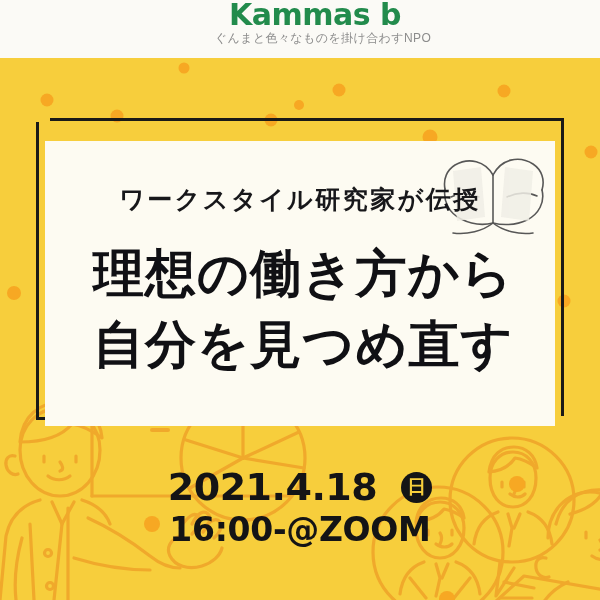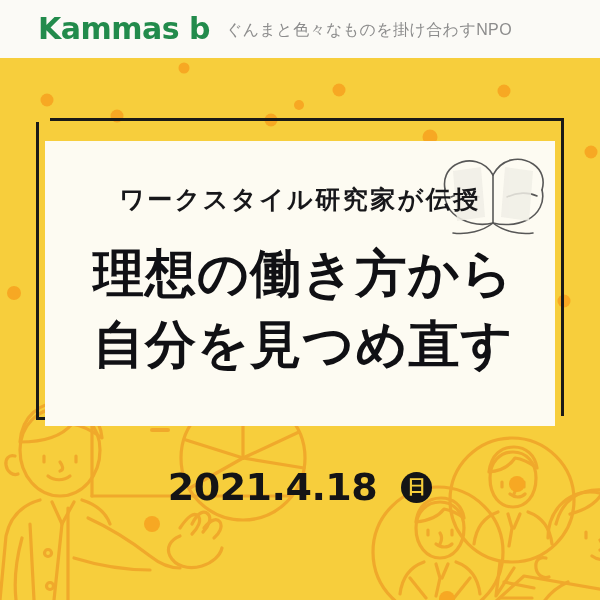--- a/index.html
+++ b/index.html
@@ -23,35 +23,36 @@
   .header {
     position: absolute;
     left: 0;
     top: 0;
     width: 600px;
     height: 58px;
     background: #FBFAF6;
     display: flex;
     align-items: center;
     box-sizing: border-box;
-    padding-left: 38px;
+    padding-left: 30px;
     z-index: 40;
+    flex-direction: column;
   }
   .logo-text {
     font-family: "DejaVu Sans", sans-serif;
     font-size: 30px;
     font-weight: bold;
     letter-spacing: -0.5px;
     color: #228B4C;
     line-height: 1;
     white-space: nowrap;
   }
   .tagline {
     margin-left: 16px;
-    font-size: 16px;
+    font-size: 12px;
     color: #8C8C8C;
     letter-spacing: 0.4px;
     white-space: nowrap;
     line-height: 1;
     padding-top: 2px;
   }
 
   
   .body-bg {
     position: absolute;
@@ -386,15 +387,16 @@
         <div class="headline headline-2">自分を見つめ直す</div>
       </div>
     </div>
   </div>
 
   <div class="datetime">
     <div class="date-row">
       <span class="date-text">2021.4.18</span>
       <span class="day-badge">日</span>
     </div>
+    <div class="time-text">16:00-@ZOOM</div>
   </div>
 
 </div>
 
 </body></html>

